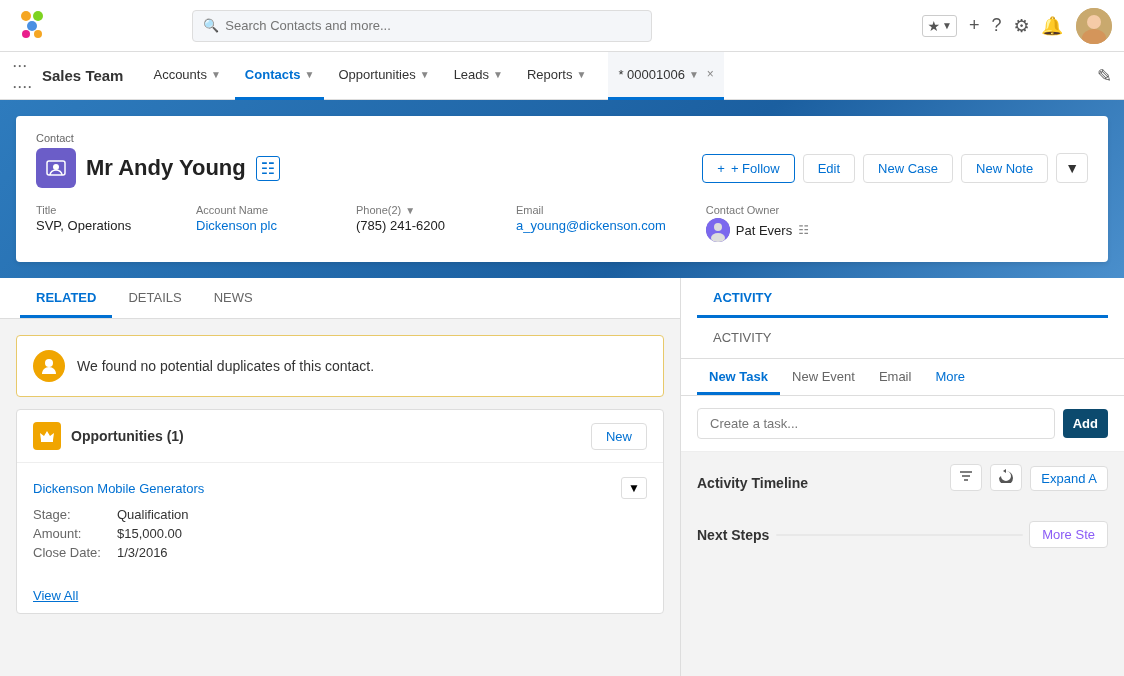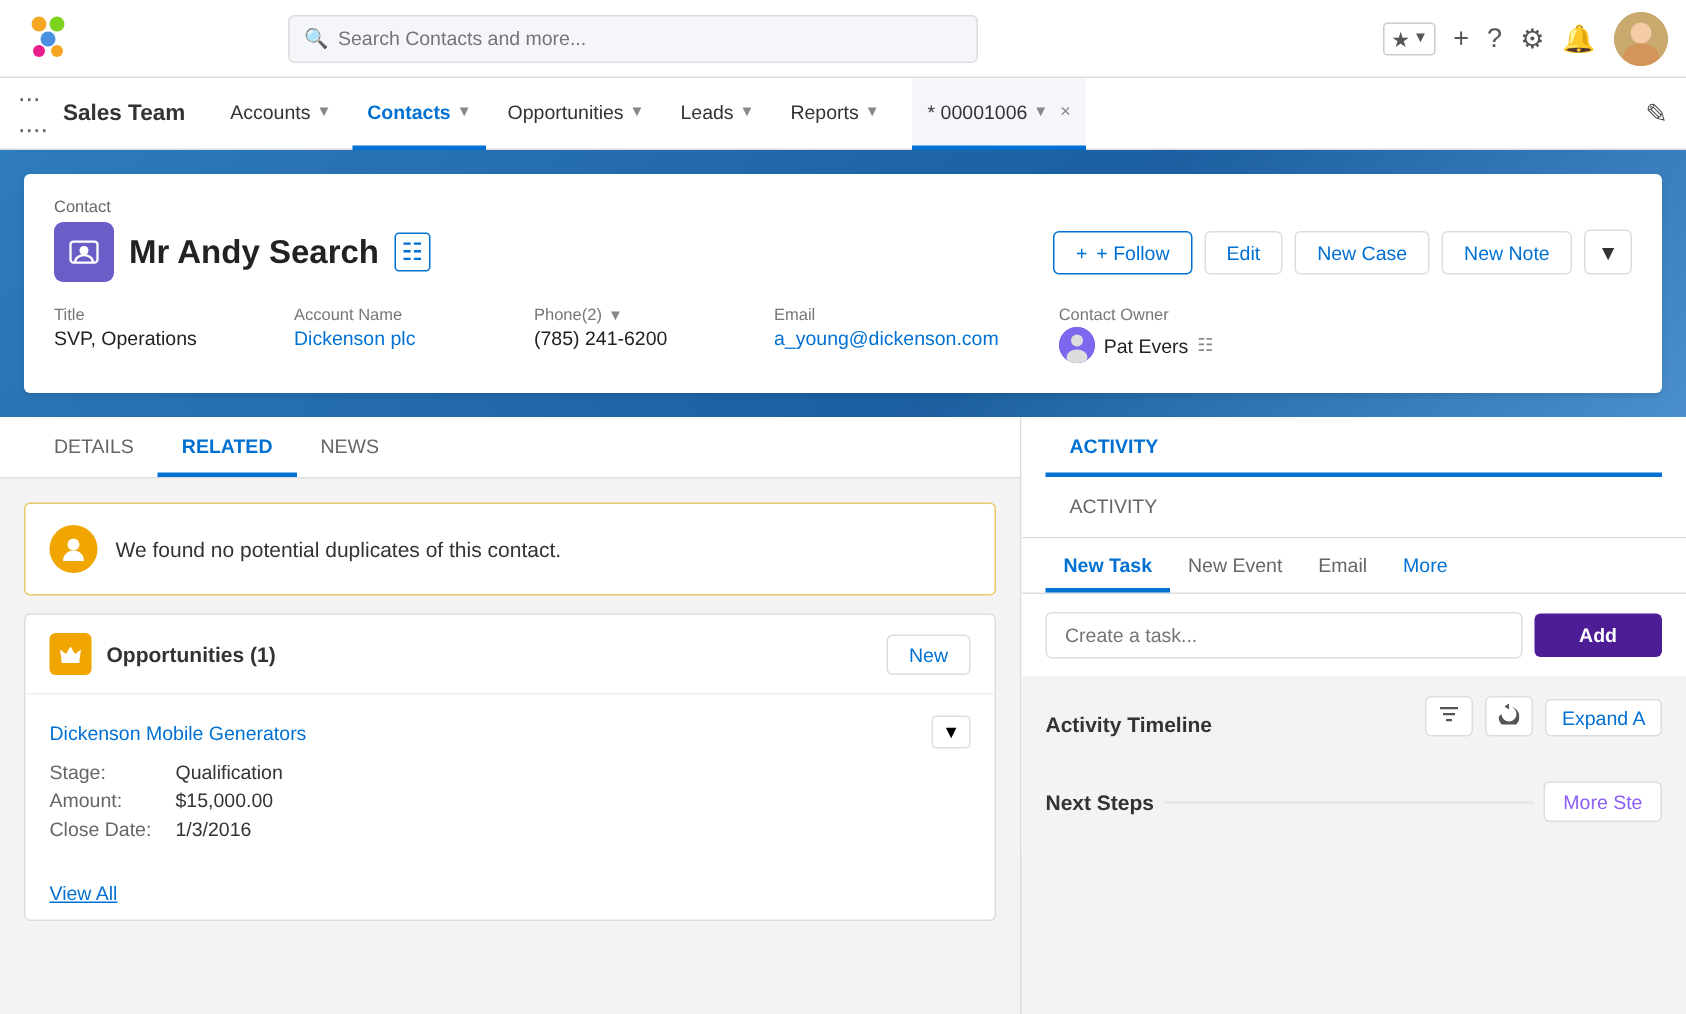--- a/index.html
+++ b/index.html
@@ -331,25 +331,25 @@
     .task-input {
       flex: 1;
       border: 1px solid #ddd;
       border-radius: 4px;
       padding: 7px 12px;
       font-size: 13px;
       color: #999;
       outline: none;
     }
     .btn-add {
-      background: #4c1d95;
+      background: #0c4a6e;
       color: #fff;
       border: none;
       border-radius: 4px;
-      padding: 7px 30px;
+      padding: 7px 10px;
       cursor: pointer;
       font-size: 13px;
       font-weight: 600;
     }
 
     .activity-timeline {
       padding: 12px 16px;
       background: #f3f3f3;
     }
     .timeline-header {
@@ -472,21 +472,21 @@
     <div class="contact-label">Contact</div>
     <div class="contact-header">
       <div class="contact-title-area">
         <div class="contact-icon-badge">
           <svg width="22" height="22" viewBox="0 0 22 22">
             <rect x="2" y="4" width="18" height="14" rx="2" fill="none" stroke="#fff" stroke-width="1.5"></rect>
             <circle cx="11" cy="10" r="3" fill="#fff"></circle>
             <path d="M5 18c0-3 3-5 6-5s6 2 6 5" fill="none" stroke="#fff" stroke-width="1.5"></path>
           </svg>
         </div>
-        <span class="contact-name">Mr Andy Search</span>
+        <span class="contact-name">Mr Andy Young</span>
         <span class="contact-org-icon">☷</span>
       </div>
       <div class="contact-actions">
         <button class="btn btn-primary-outline btn-follow">
           <span>+</span>
           <span style="margin-left:2px;">+ Follow</span>
         </button>
         <button class="btn">Edit</button>
         <button class="btn">New Case</button>
         <button class="btn">New Note</button>
@@ -532,22 +532,22 @@
         </div>
       </div>
     </div>
   </div>
 </div>
 
 <div class="main-body">
 
   <div class="left-panel">
     <div class="tabs-bar">
+      <div class="tab active">RELATED</div>
       <div class="tab">DETAILS</div>
-      <div class="tab active">RELATED</div>
       <div class="tab">NEWS</div>
     </div>
     <div class="left-content">
 
       <div class="alert-card">
         <div class="alert-icon">
           <svg width="18" height="18" viewBox="0 0 18 18">
             <circle cx="9" cy="6" r="4" fill="#fff"></circle>
             <path d="M2 17c0-4 3-7 7-7s7 3 7 7" fill="#fff"></path>
           </svg>

